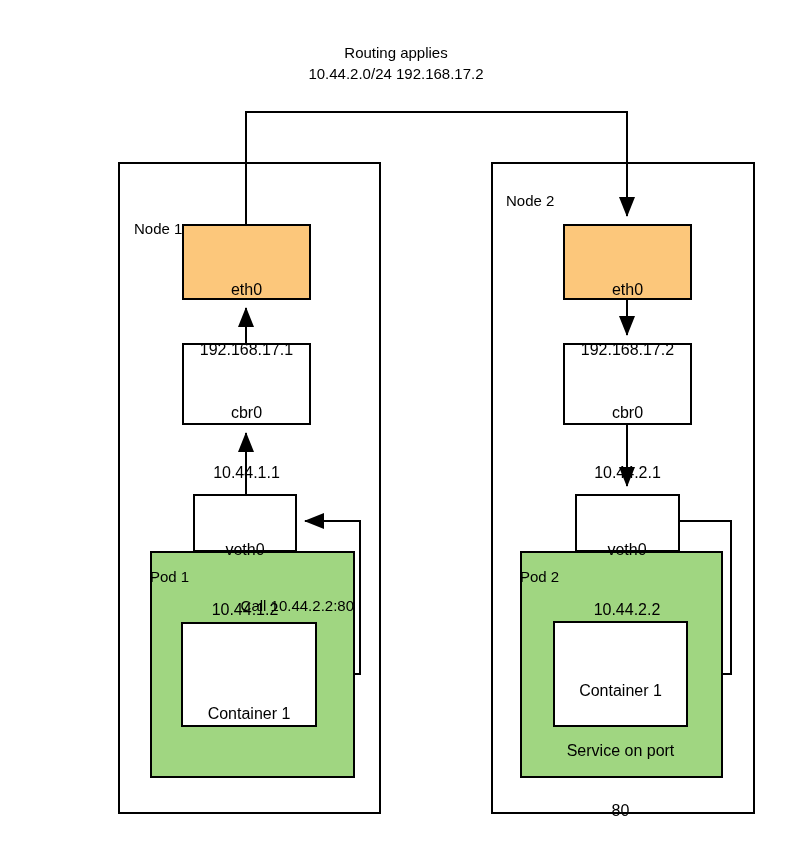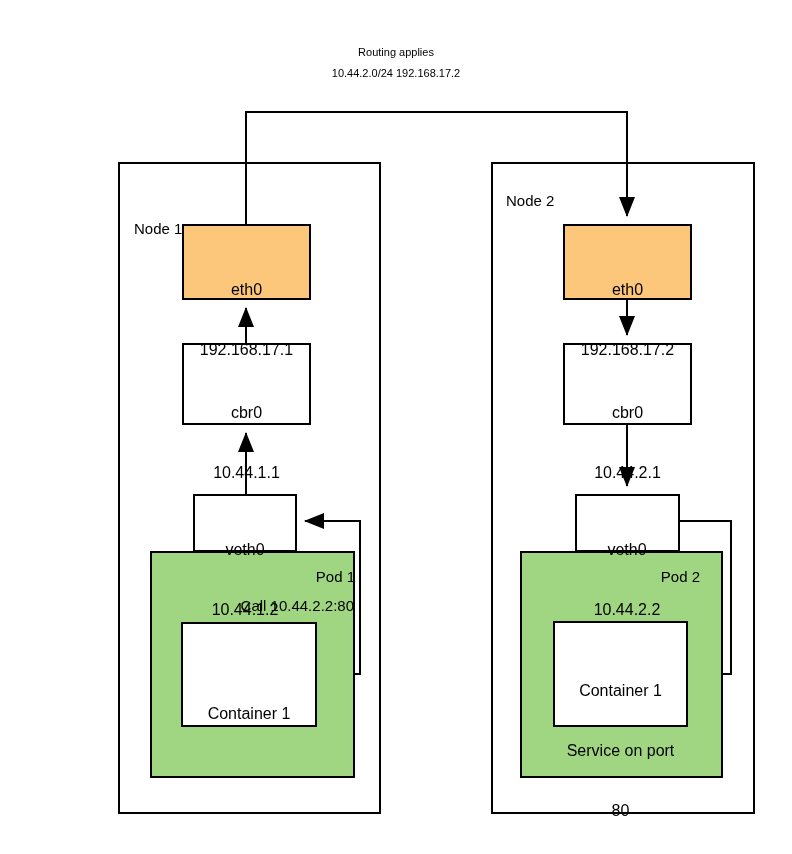--- a/index.html
+++ b/index.html
@@ -29,21 +29,21 @@
     box-sizing:border-box;
   }
   .nodebox.eth{background:#fcc77b;}
   .nodebox.pod{background:#a0d681;}
   .nodebox.plain{background:#ffffff;}
   .title-block{
     position:absolute;
     z-index:3;
     width:792px;left:0;
     text-align:center;
-    font-size:11px;
+    font-size:15px;
     line-height:21px;
   }
   .frame-label{
     position:absolute;
     z-index:3;
     font-size:15px;
     text-align:left;
     white-space:nowrap;
   }
   .boxlabel{
@@ -52,21 +52,21 @@
     font-size:16px;
     line-height:20px;
     text-align:center;
     white-space:pre;
     pointer-events:none;
   }
   .podtitle{
     position:absolute;
     z-index:3;
     font-size:15px;
-    text-align:right;
+    text-align:left;
     white-space:nowrap;
   }
   .calltext{
     position:absolute;
     z-index:3;
     font-size:15px;
     white-space:nowrap;
     text-align:right;
   }
 </style>

